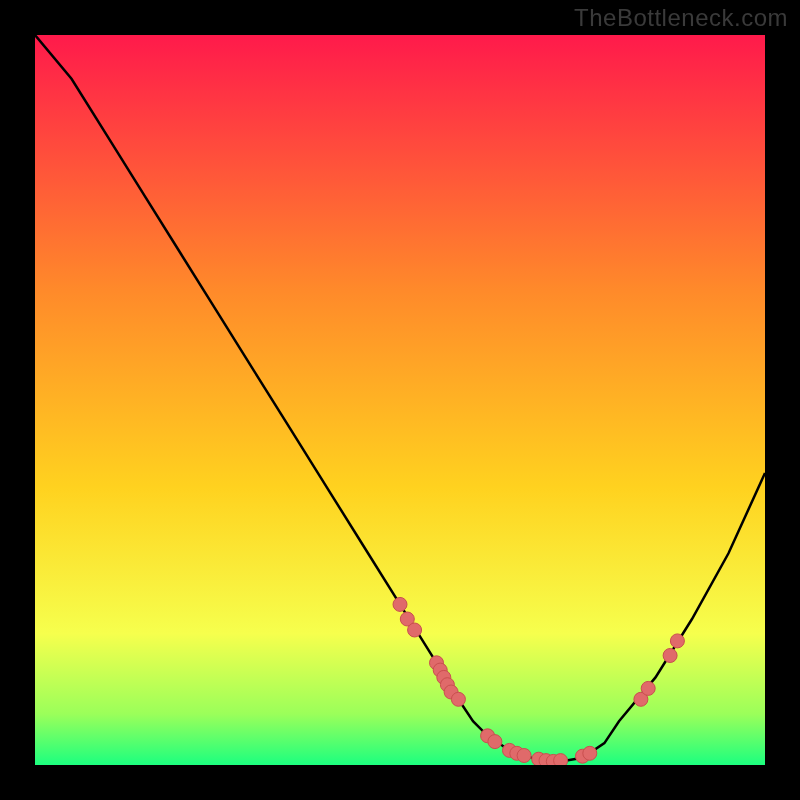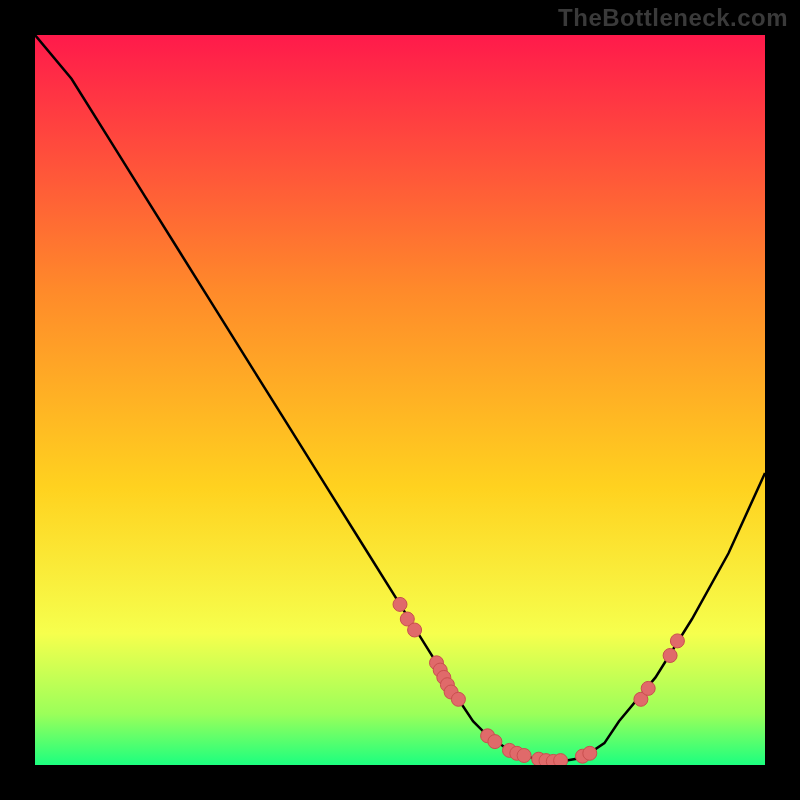--- a/index.html
+++ b/index.html
@@ -16,21 +16,21 @@
     width: 800px;
     height: 800px;
     background: #000;
   }
   .watermark {
     position: absolute;
     top: 4px;
     right: 12px;
     color: #3a3a3a;
     font-size: 24px;
-    font-weight: bold;
+    font-weight: normal;
     letter-spacing: 0.5px;
   }
   .plot {
     position: absolute;
     left: 35px;
     top: 35px;
     width: 730px;
     height: 730px;
   }
   svg { display: block; }

